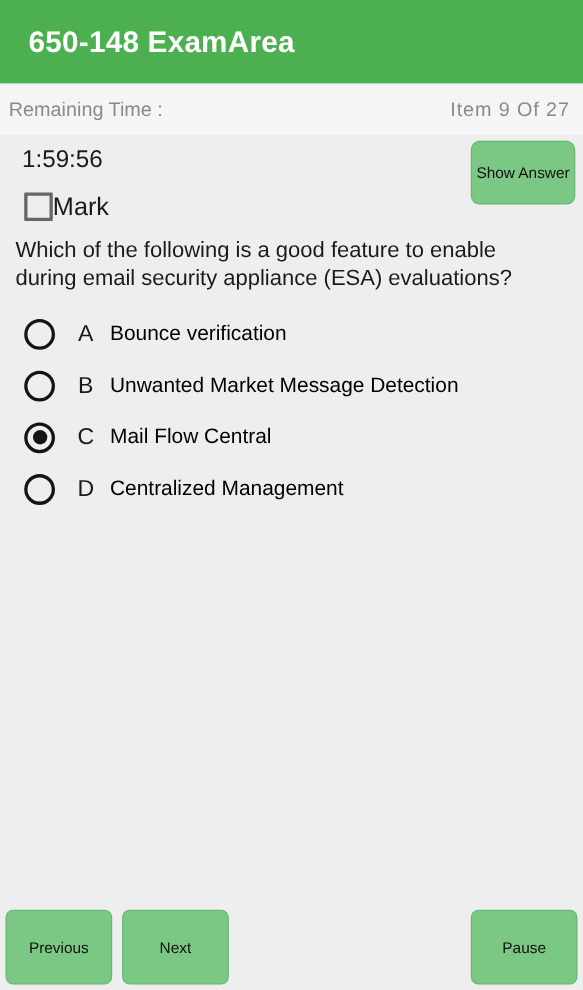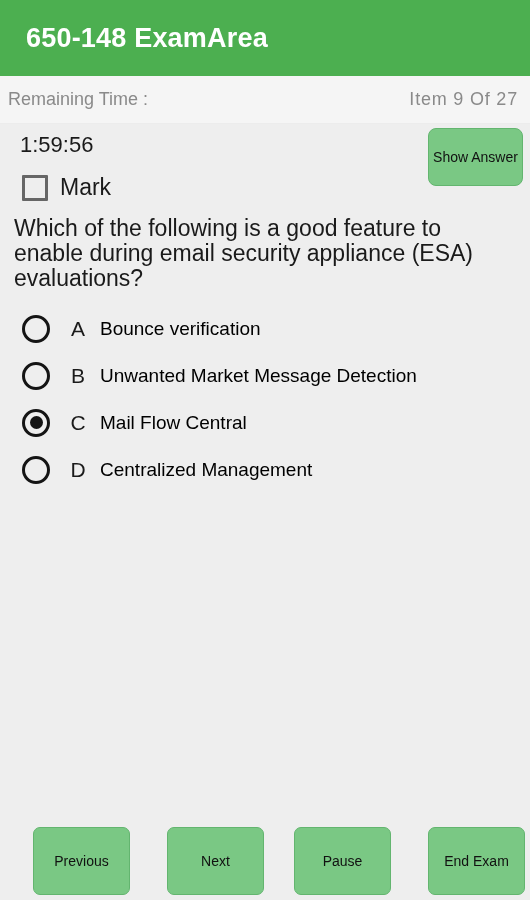--- a/index.html
+++ b/index.html
@@ -65,21 +65,20 @@
     top: 8px;
     font-size: 22px;
     color: #1a1a1a;
   }
   .mark-row {
     position: absolute;
     left: 10px;
     top: 50px;
     display: flex;
     align-items: center;
-    gap: 12px;
   }
   .checkbox {
     width: 26px;
     height: 26px;
     border: 3px solid #666666;
     background: transparent;
     border-radius: 1px;
     flex: none;
   }
   .mark-label {
@@ -101,21 +100,21 @@
     justify-content: center;
     font-size: 14px;
     color: #111;
     cursor: pointer;
     font-family: "Liberation Sans", sans-serif;
   }
 
   
   .question {
     padding: 0 14px 0 14px;
-    font-size: 23px;
+    font-size: 20px;
     line-height: 25px;
     color: #1a1a1a;
     max-width: 500px;
   }
 
   
   .options {
     margin-top: 14px;
     padding-left: 22px;
   }
@@ -177,21 +176,20 @@
     background: #7ac884;
     border: 1px solid #63b56f;
     border-radius: 7px;
     display: flex;
     align-items: center;
     justify-content: center;
     font-size: 14px;
     color: #111;
     cursor: pointer;
     font-family: "Liberation Sans", sans-serif;
-    margin-left: 28px;
   }
 </style>
 </head>
 <body>
 
 <div class="appbar">
   <div class="appbar-title">650-148 ExamArea</div>
 </div>
 
 <div class="status-strip">
@@ -248,15 +246,14 @@
 
 </div>
 
 <div class="bottombar">
   <div class="btn-group left">
     <div class="navbtn">Previous</div>
     <div class="navbtn">Next</div>
   </div>
   <div class="btn-group right">
     <div class="navbtn">Pause</div>
-    <div class="navbtn">End Exam</div>
   </div>
 </div>
 
 </body></html>

